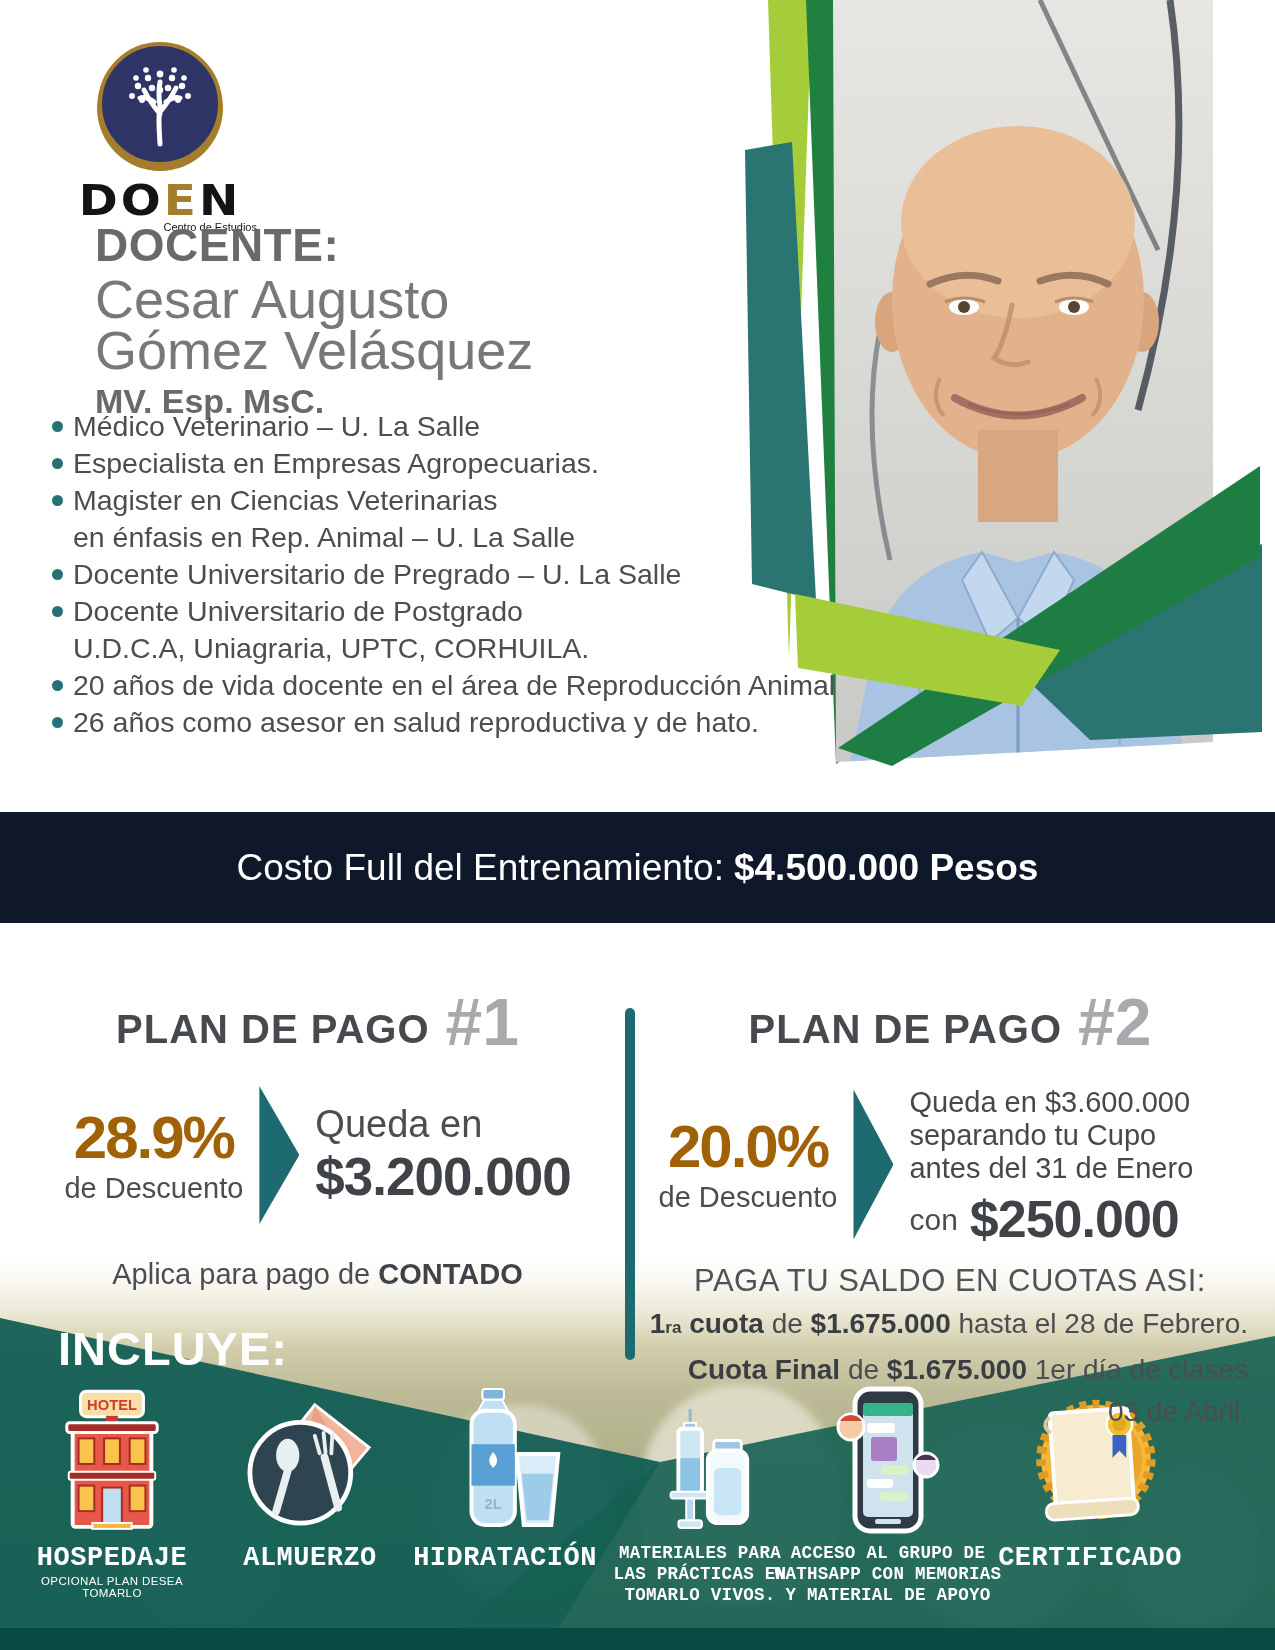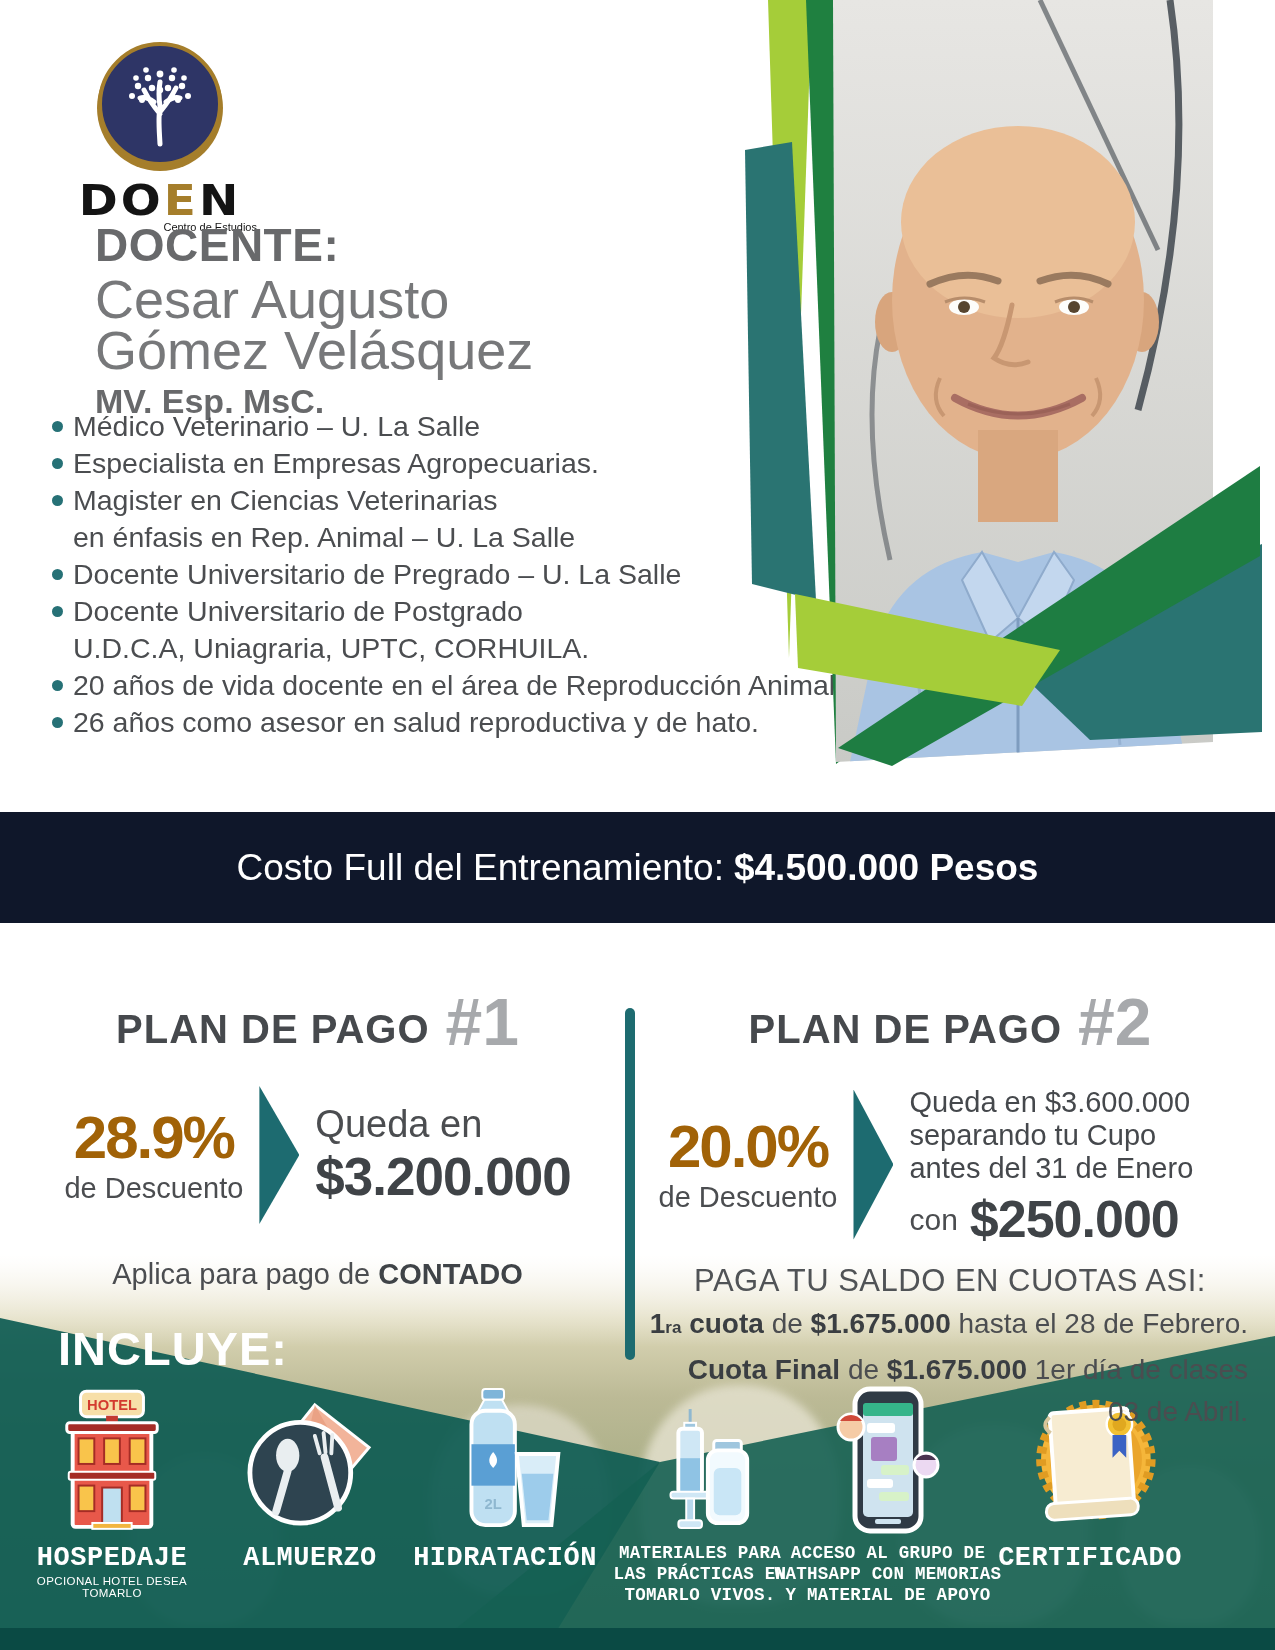--- a/index.html
+++ b/index.html
@@ -313,21 +313,21 @@
               <rect x="52" y="52" width="16" height="26"></rect>
               <rect x="78" y="52" width="16" height="26"></rect>
             <rect x="26" y="100" width="16" height="26"></rect>
               <rect x="78" y="100" width="16" height="26"></rect>
           </g>
           <rect x="50" y="102" width="20" height="36" fill="#bfe0f0" stroke="#a52c25" stroke-width="2"></rect>
           <rect x="40" y="138" width="40" height="6" fill="#f2b53e" stroke="#ffffff" stroke-width="2"></rect>
         </svg>
       </div>
       <div class="inc-label">HOSPEDAJE</div>
-      <div class="inc-sub">OPCIONAL HOTEL DESEA TOMARLO</div>
+      <div class="inc-sub">OPCIONAL PLAN DESEA TOMARLO</div>
     </div>
 
     <div class="inc-item i-almuerzo">
       <div class="inc-icon">
         <svg width="126" height="140" viewBox="0 0 130 140">
           <polygon points="70,8 126,52 82,104 30,58" fill="#f2b49a" stroke="#ffffff" stroke-width="3"></polygon>
           <path d="M70,8 L88,40 L60,52" fill="#e79d80" opacity=".8"></path>
           <circle cx="55" cy="78" r="52" fill="#2e4450" stroke="#ffffff" stroke-width="5"></circle>
           <ellipse cx="42" cy="60" rx="12" ry="17" fill="#e9eef0"></ellipse>
           <line x1="42" y1="76" x2="30" y2="118" stroke="#e9eef0" stroke-width="8" stroke-linecap="round"></line>

